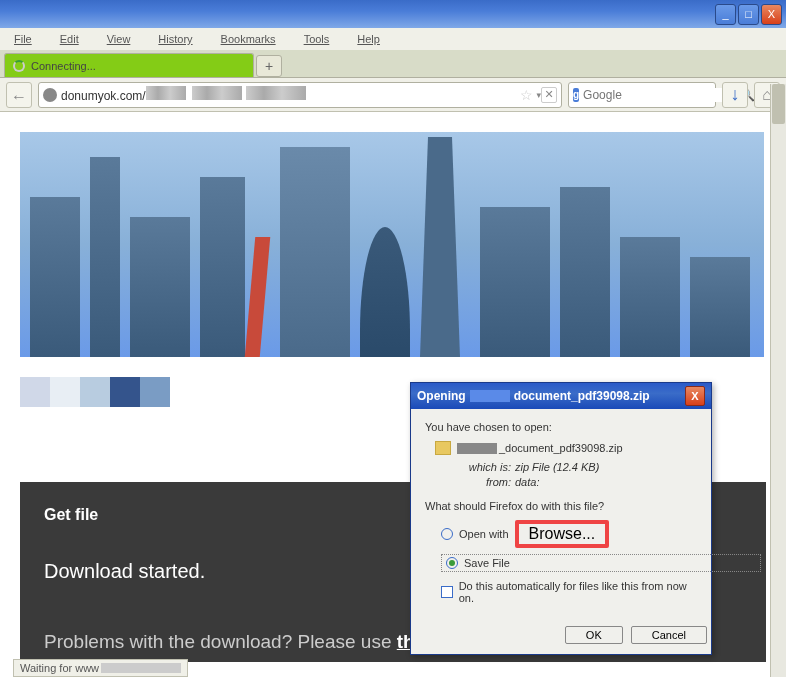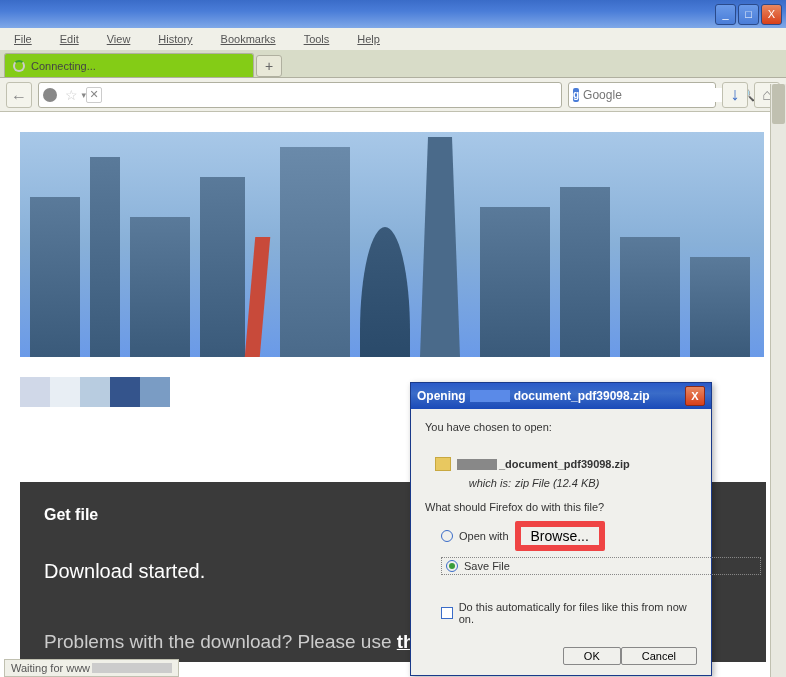--- a/index.html
+++ b/index.html
@@ -43,46 +43,46 @@
 .b10{left:540px;width:50px;height:170px;}
 .b11{left:600px;width:60px;height:120px;}
 .b12{left:670px;width:60px;height:100px;}
 .colorbar { margin:0 20px; display:flex; }
 .cb { width:30px; height:30px;}
 .darkpanel { margin:75px 20px 0 20px; background:#3a3a3a; color:#fff; padding:24px 24px 10px 24px; height:180px; position:relative;}
 .darkpanel h1 { font-size:16px; font-weight:bold; margin-bottom:36px;}
 .darkpanel .sub { font-size:20px; font-weight:300;}
 .darkpanel .prob { font-size:19px; color:#ccc; margin-top:48px;}
 .darkpanel .prob a { color:#fff; text-decoration:underline; font-weight:bold;}
-.statusbar { position:absolute; bottom:0; left:4px; height:18px; background:#f0f0e8; border:1px solid #c0c0b0; padding:0 6px; font-size:11px; color:#555; display:flex; align-items:center;}
+.statusbar { position:absolute; bottom:0; left:13px; height:18px; background:#f0f0e8; border:1px solid #c0c0b0; padding:0 6px; font-size:11px; color:#555; display:flex; align-items:center;}
 .statusbar .bl { display:inline-block; width:80px; height:10px; background:#ccc; margin-left:2px;}
 .scrollbar { position:absolute; right:0; top:84px; width:16px; bottom:0; background:#e8e8e0; border-left:1px solid #c0c0b0;}
 .thumb { position:absolute; top:0; left:1px; right:1px; height:40px; background:#c0c0b0; border-radius:2px;}
 
 .dialog { position:absolute; left:410px; top:382px; width:302px; background:#f0f0ec; border:1px solid #1a3a8a; box-shadow:2px 2px 6px rgba(0,0,0,.3);}
 .dlg-title { height:26px; background:linear-gradient(#2a5ac8,#3a6cc8 40%,#1a4ab8); color:#fff; font-size:12px; font-weight:bold; display:flex; align-items:center; padding:0 6px;}
 .dlg-title .fill { flex:1;}
 .dlg-close { width:20px; height:20px; background:linear-gradient(#e88860,#d8401a); color:#fff; display:flex; align-items:center; justify-content:center; border:1px solid #8a2a1a; border-radius:2px; font-size:11px; cursor:pointer;}
 .dlg-body { padding:12px 14px; font-size:11px; color:#333;}
-.dlg-body .l1 { margin-bottom:24px;}
+.dlg-body .l1 { margin-bottom:8px;}
 .filerow { display:flex; align-items:center; margin-left:10px; margin-bottom:6px;}
 .zipicon { width:16px; height:14px; background:#e8c860; border:1px solid #c8a840; margin-right:6px;}
 .filerow .bl { display:inline-block; width:40px; height:11px; background:#888; margin-right:2px;}
-.filerow .fn { font-weight:bold;}
+.filerow .fn { font-weight:normal;}
 .meta { margin-left:36px; margin-bottom:3px;font-style:italic;}
 .meta .lbl { display:inline-block; width:50px; text-align:right; margin-right:4px;}
 .q { margin-top:12px; margin-bottom:8px;}
 .opt { margin-left:16px; margin-bottom:6px; display:flex; align-items:center; gap:6px;}
 .radio { width:12px; height:12px; border:1px solid #3a6cc8; border-radius:50%; display:flex; align-items:center; justify-content:center;}
 .radio.checked::after { content:''; width:6px; height:6px; background:#3a9c3a; border-radius:50%;}
-.browse { font-size:14px; padding:1px 10px; border:6px solid #ef4444; background:#f0f0ec; border-radius:2px; cursor:pointer;}
+.browse { font-size:16px; padding:1px 10px; border:4px solid #ef4444; background:#f0f0ec; border-radius:2px; cursor:pointer;}
 .opt.sel { border:1px dotted #888; padding:2px 4px; width:320px;}
-.chkrow { margin-left:16px; margin-top:26px; display:flex; align-items:center; gap:6px;}
+.chkrow { margin-left:16px; margin-top:8px; display:flex; align-items:center; gap:6px;}
 .chk { width:12px; height:12px; border:1px solid #3a6cc8; background:#fff;}
-.dlg-btns { display:flex; justify-content:flex-end; padding:10px 14px;}
+.dlg-btns { display:flex; justify-content:flex-end; gap:8px; padding:10px 4px;}
 .dlg-btn { font-size:11px; padding:2px 20px; border:1px solid #888; background:#f0f0ec; border-radius:2px; cursor:pointer;}
 .dlg-title .tblur { display:inline-block; width:40px; height:12px; background:#5a8ae8; margin:0 4px;}
 </style>
 </head>
 <body>
 
 <div class="titlebar">
   <div class="winbtn">_</div>
   <div class="winbtn">□</div>
   <div class="winbtn close">X</div>
@@ -104,20 +104,21 @@
       <div class="spinner"></div>
       <span>Connecting...</span>
     </div>
     <div class="newtab">+</div>
   </div>
 
   <div class="navbar">
     <div class="navbtn">←</div>
     <div class="urlbar">
       <div class="globe"></div>
+      <span class="txt"><span>donumyok.com/</span><span class="blur" style="width:40px"></span>&nbsp;&nbsp;<span class="blur" style="width:50px"></span>&nbsp;<span class="blur" style="width:60px"></span></span>
       <span class="star">☆</span>
       <span style="color:#888;font-size:9px">▾</span>
       <span class="xbtn">✕</span>
     </div>
     <div class="searchbar">
       <div class="glogo">g</div>
       <input placeholder="Google" style="">
       <span class="mag">🔍</span>
     </div>
     <div class="navbtn dlbtn">↓</div>
@@ -173,20 +174,21 @@
     <div class="dlg-close">X</div>
   </div>
   <div class="dlg-body">
     <div class="l1">You have chosen to open:</div>
     <div class="filerow">
       <div class="zipicon"></div>
       <span class="bl"></span>
       <span class="fn">_document_pdf39098.zip</span>
     </div>
     <div class="meta"><span class="lbl">which is:</span><span>zip File (12.4 KB)</span></div>
+    <div class="meta"><span class="lbl">from:</span><span>data:</span></div>
     <div class="q">What should Firefox do with this file?</div>
     <div class="opt">
       <div class="radio"></div>
       <span>Open with</span>
       <button class="browse">Browse...</button>
     </div>
     <div class="opt sel">
       <div class="radio checked"></div>
       <span>Save File</span>
     </div>

